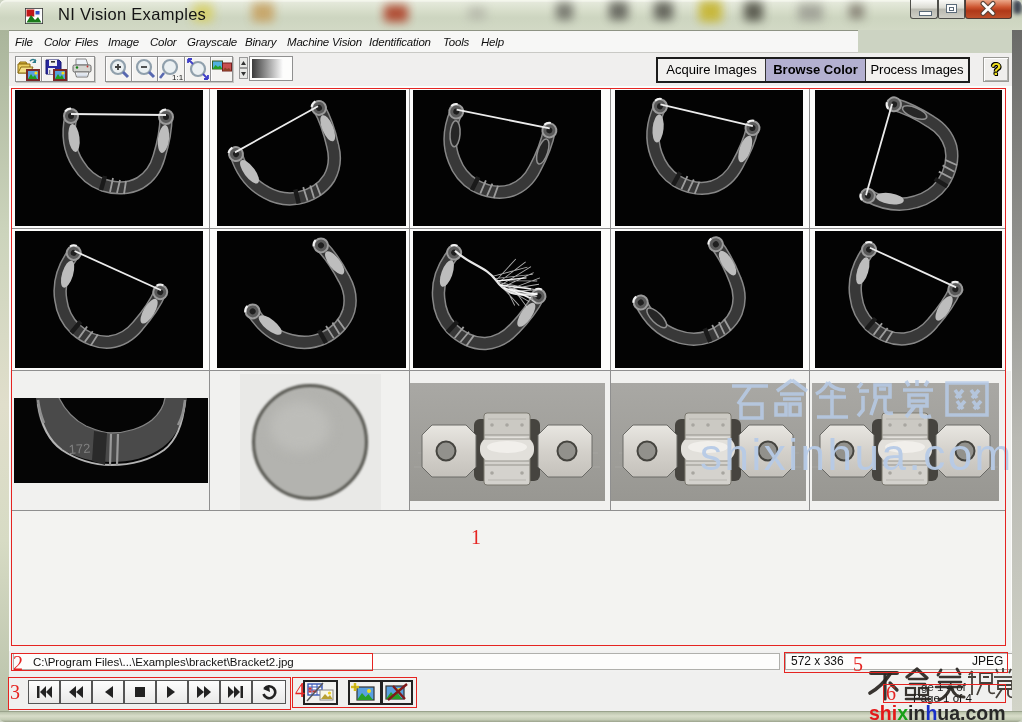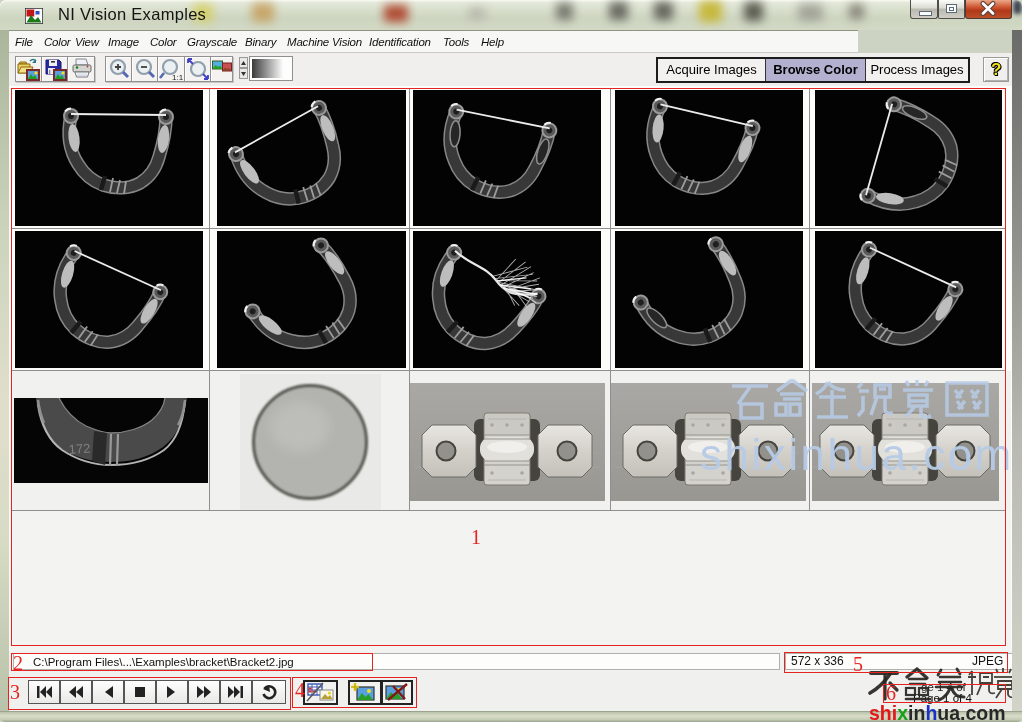--- a/index.html
+++ b/index.html
@@ -59,21 +59,21 @@
      <svg width="45" height="17" viewBox="0 0 45 17">
         <path d="M17 3.5 L27 13.5 M27 3.5 L17 13.5" stroke="#5a4438" stroke-width="5" stroke-linecap="round"></path>
         <path d="M17 3.5 L27 13.5 M27 3.5 L17 13.5" stroke="#fdfdfd" stroke-width="2.8" stroke-linecap="round"></path>
       </svg>
   </div>
 </div>
 
 <div id="menubar" class="abs">
   <span class="mi" style="left:6px">File</span>
   <span class="mi" style="left:35px">Color</span>
-  <span class="mi" style="left:66px">View</span>
+  <span class="mi" style="left:66px">Files</span>
   <span class="mi" style="left:99px">Image</span>
   <span class="mi" style="left:141px">Color</span>
   <span class="mi" style="left:178px">Grayscale</span>
   <span class="mi" style="left:236px">Binary</span>
   <span class="mi" style="left:278px">Machine Vision</span>
   <span class="mi" style="left:360px">Identification</span>
   <span class="mi" style="left:434px">Tools</span>
   <span class="mi" style="left:472px">Help</span>
 </div>
 

